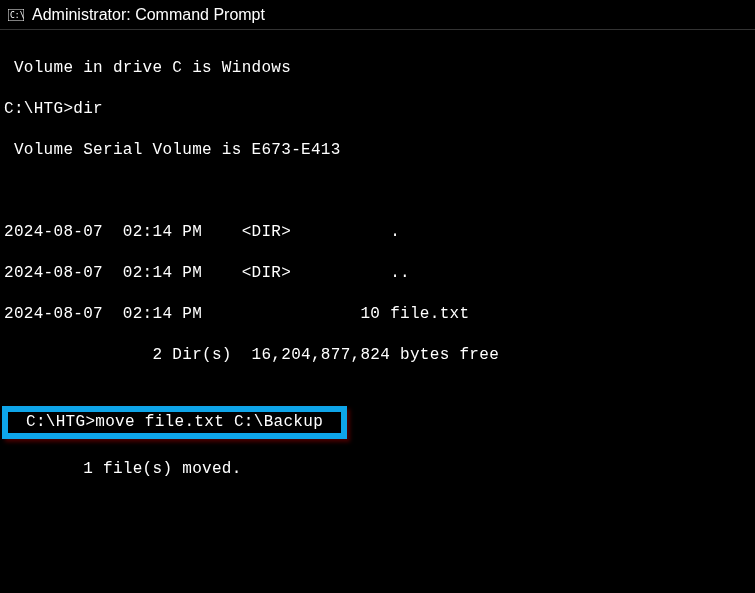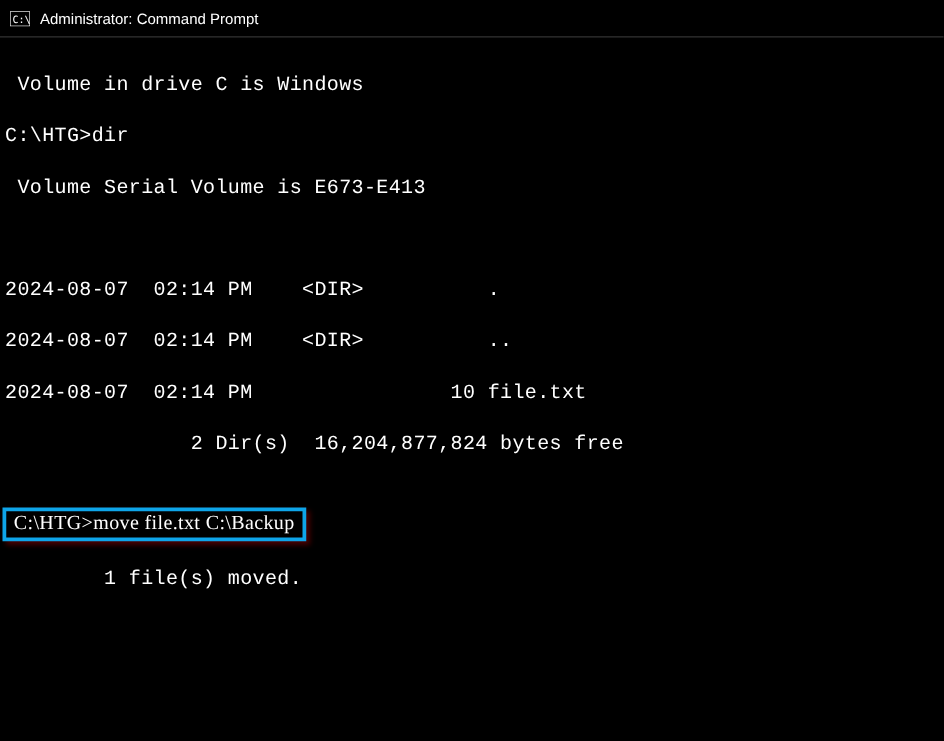--- a/index.html
+++ b/index.html
@@ -24,39 +24,38 @@
     .titlebar-icon {
       width: 16px;
       height: 16px;
       display: flex;
       align-items: center;
       justify-content: center;
     }
     .titlebar-icon svg { width: 16px; height: 12px; }
     .titlebar-text {
       font-family: 'Segoe UI', Arial, sans-serif;
-      font-size: 12px;
+      font-size: 16px;
       color: #fff;
       text-align: center;
     }
     .terminal {
       padding: 8px 4px 4px 4px;
       white-space: pre;
       line-height: 1.28;
       letter-spacing: 0.3px;
     }
     .line { display: block; }
     .highlight-box {
-      border: 3px solid #0ea5e9;
-      padding: 0 6px;
+      border: 6px solid #0ea5e9;
+      padding: 0 18px;
       margin-left: -2px;
       display: inline-block;
       position: relative;
       box-shadow: 3px 3px 4px rgba(120,0,0,0.6);
-      font-family: Liberation Serif, serif;
     }
   </style>
 </head>
 <body>
 
 <div class="titlebar">
   <span class="titlebar-icon">
     <svg viewBox="0 0 16 12">
       <rect x="0" y="0" width="16" height="12" fill="#000" stroke="#fff" stroke-width="1"></rect>
       <text x="2" y="9" font-size="8" font-family="monospace" fill="#fff">C:\</text>

